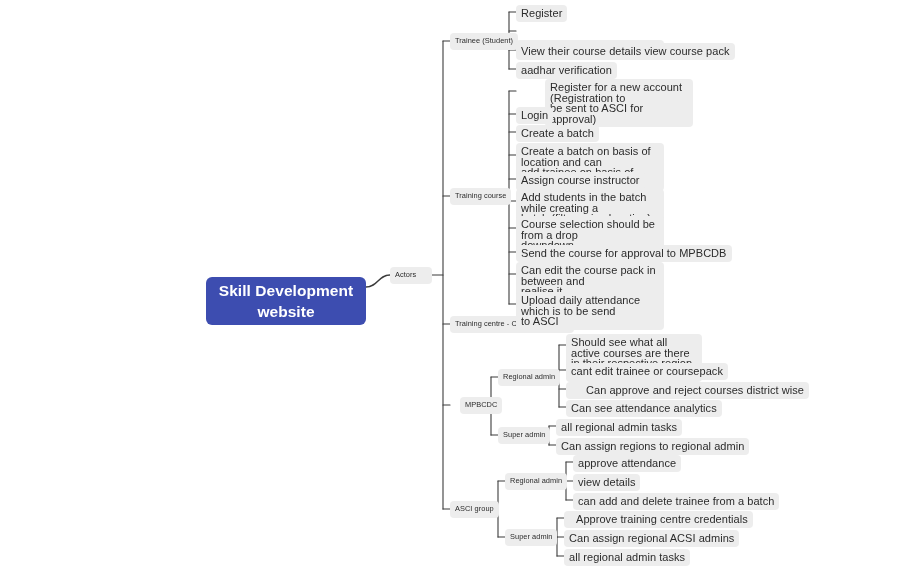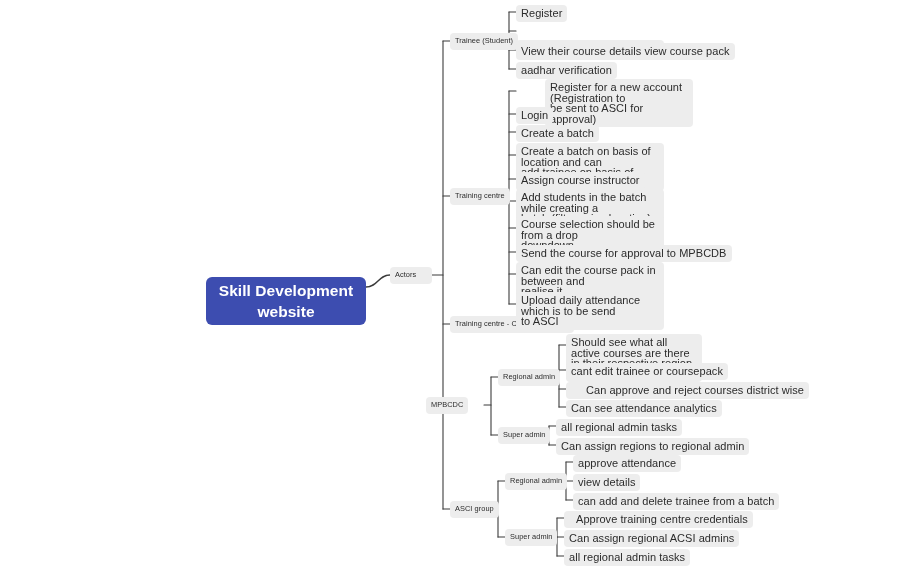--- a/index.html
+++ b/index.html
@@ -133,25 +133,25 @@
     </g>
   </svg>
 
   <div class="node root" style="left:206px; top:277px; width:160px; height:48px;">Skill Development
 website</div>
 
   <div class="node lvl1" style="left:390px; top:267px; width:42px;">Actors</div>
 
   <div class="node lvl1" style="left:450px; top:33px;">Trainee (Student)</div>
 
-  <div class="node lvl1" style="left:450px; top:188px;">Training centre</div>
+  <div class="node lvl1" style="left:450px; top:188px;">Training course</div>
 
   <div class="node lvl1" style="left:450px; top:316px;">Training centre - Course instructor</div>
 
-  <div class="node lvl1" style="left:426px; top:397px;">MPBCDC</div>
+  <div class="node lvl1" style="left:460px; top:397px;">MPBCDC</div>
 
   <div class="node lvl1" style="left:450px; top:501px;">ASCI group</div>
 
   <div class="node" style="left:516px; top:5px;">Register</div>
   <div class="node" style="left:516px; top:40px;">Login after they get enrolled</div>
   <div class="node" style="left:516px; top:43px;">View their course details view course pack</div>
   <div class="node" style="left:516px; top:62px;">aadhar verification</div>
 
   <div class="node" style="left:516px; top:79px; width:148px;margin-left:29px;">Register for a new account (Registration to
 be sent to ASCI for approval)</div>

